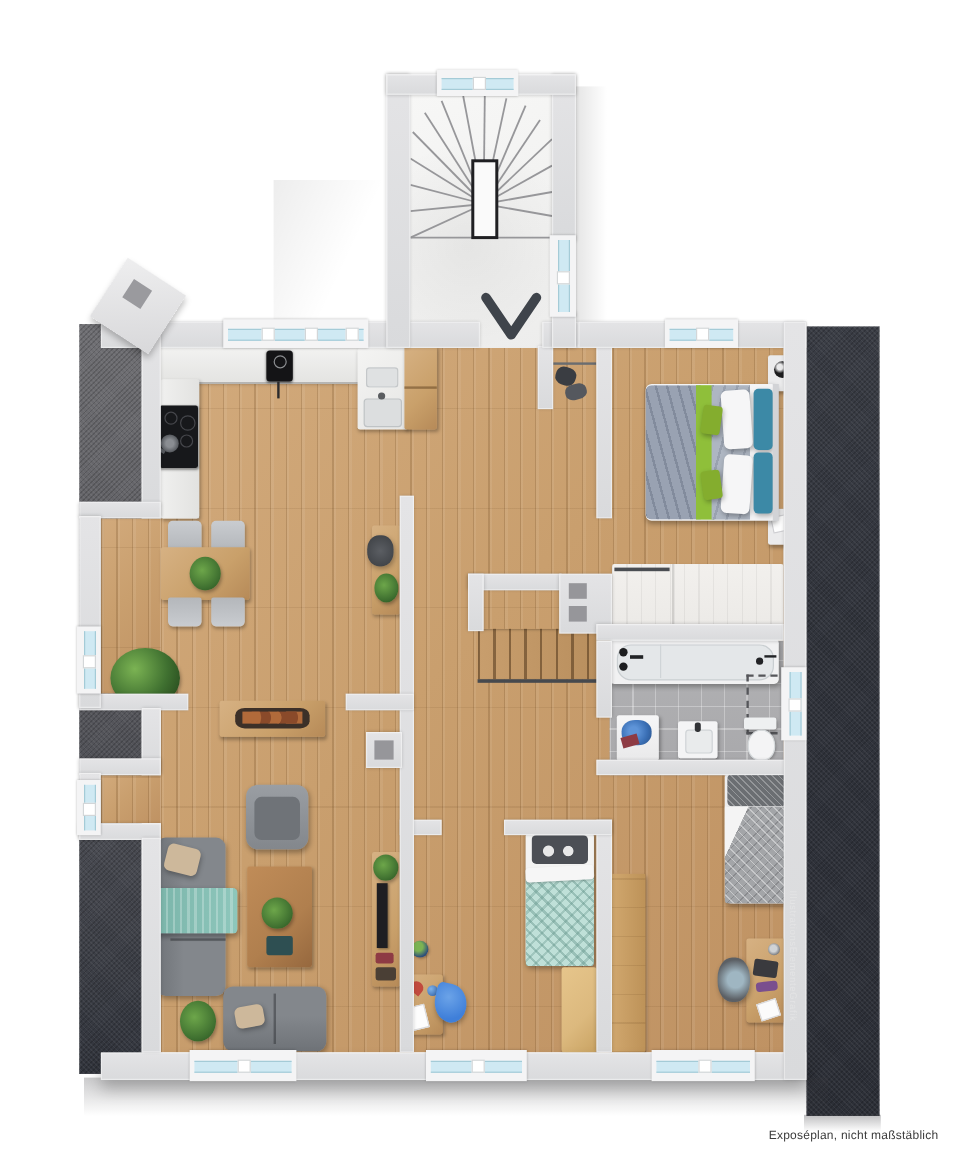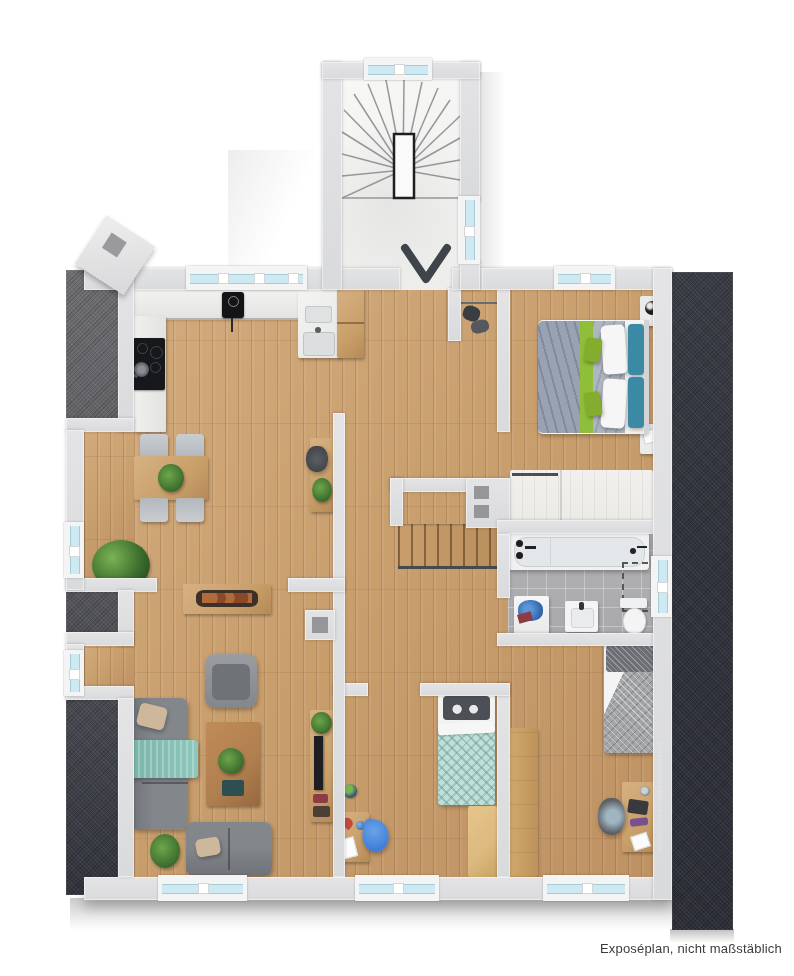--- a/index.html
+++ b/index.html
@@ -35,21 +35,21 @@
      background:var(--glass);border-top:1px solid var(--glassline);border-bottom:1px solid var(--glassline);}
   .glassv{position:absolute;top:4px;bottom:4px;left:50%;width:8px;margin-left:-4px;
      background:var(--glass);border-left:1px solid var(--glassline);border-right:1px solid var(--glassline);}
   .mull{position:absolute;width:9px;height:9px;background:#fff;border:1px solid #d3d6d8;top:50%;margin-top:-5px;}
   .mullv{position:absolute;width:9px;height:9px;background:#fff;border:1px solid #d3d6d8;left:50%;margin-left:-5px;}
   
   .furn{box-shadow:1px 2px 3px rgba(0,0,0,.28);border-radius:2px;}
   .soft{box-shadow:1px 2px 4px rgba(0,0,0,.30);border-radius:5px;}
   .woodf{background:linear-gradient(135deg,#d6b183,var(--oak) 60%,#b68a58);}
   .plant{border-radius:50%;background:radial-gradient(circle at 40% 40%,#6da64a,var(--plant) 65%,#274d1e);box-shadow:1px 2px 3px rgba(0,0,0,.3);}
-  .caption{color:var(--captioncol);font-size:13px;letter-spacing:.2px;}
+  .caption{color:var(--captioncol);font-size:10px;letter-spacing:.2px;}
   .wm{writing-mode:vertical-rl;font-size:8px;color:rgba(235,235,235,.55);letter-spacing:.5px;}
 </style>
 </head>
 <body>
 
 <div id="stage">
 
   <div class="abs roofL" style="left:66px;top:270px;width:52px;height:625px;"></div>
   <div class="abs roofR" style="left:672px;top:272px;width:61px;height:658px;"></div>
 

